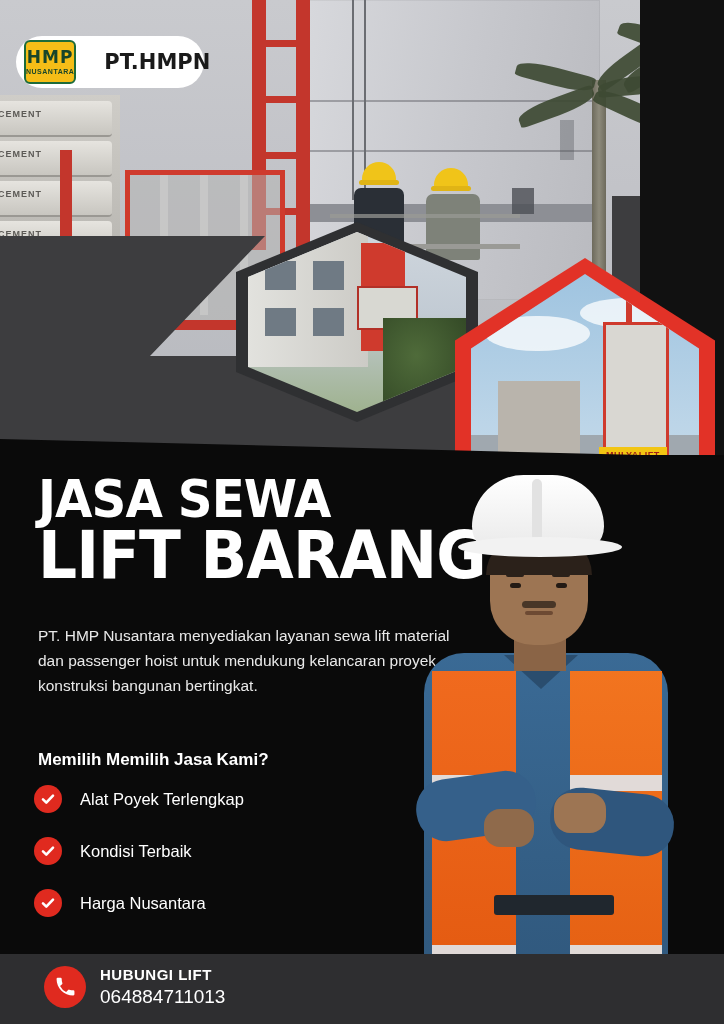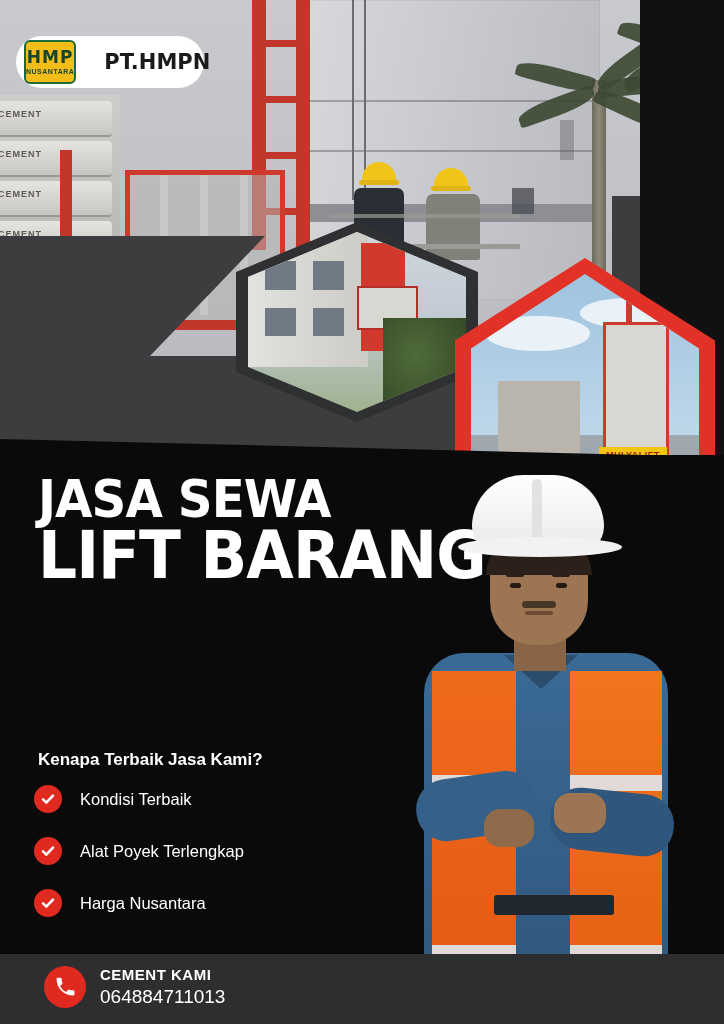--- a/index.html
+++ b/index.html
@@ -472,39 +472,40 @@
       <span class="nus">NUSANTARA</span>
     </div>
     <span class="logo-text">PT.HMPN</span>
   </div>
 
   <div class="content">
 
     <div class="headline1">JASA SEWA</div>
     <div class="headline2">LIFT BARANG</div>
 
-
-    <div class="why-title">Kenapa Terbaik Jasa Kami?</div>
+    <div class="subtext">PT. HMP Nusantara menyediakan layanan sewa lift material dan passenger hoist untuk mendukung kelancaran proyek konstruksi bangunan bertingkat.</div>
+
+    <div class="why-title">Memilih Memilih Jasa Kami?</div>
 
     <div class="benefits">
       <div class="benefit">
         <span class="check-circle">
           <svg width="16" height="16" viewBox="0 0 16 16">
               <path d="M3 8.4 L6.3 11.6 L13 4.6" stroke="#ffffff" stroke-width="2.6" fill="none" stroke-linecap="round" stroke-linejoin="round"></path>
             </svg>
         </span>
-        <span class="benefit-label">Kondisi Terbaik</span>
+        <span class="benefit-label">Alat Poyek Terlengkap</span>
       </div>
       <div class="benefit">
         <span class="check-circle">
           <svg width="16" height="16" viewBox="0 0 16 16">
               <path d="M3 8.4 L6.3 11.6 L13 4.6" stroke="#ffffff" stroke-width="2.6" fill="none" stroke-linecap="round" stroke-linejoin="round"></path>
             </svg>
         </span>
-        <span class="benefit-label">Alat Poyek Terlengkap</span>
+        <span class="benefit-label">Kondisi Terbaik</span>
       </div>
       <div class="benefit">
         <span class="check-circle">
           <svg width="16" height="16" viewBox="0 0 16 16">
               <path d="M3 8.4 L6.3 11.6 L13 4.6" stroke="#ffffff" stroke-width="2.6" fill="none" stroke-linecap="round" stroke-linejoin="round"></path>
             </svg>
         </span>
         <span class="benefit-label">Harga Nusantara</span>
       </div>
     </div>
@@ -539,19 +540,19 @@
   </div>
 
   <div class="footer">
     <div class="footer-inner">
       <span class="phone-circle">
         <svg width="22" height="22" viewBox="0 0 24 24">
             <path d="M6.6 10.8a15 15 0 0 0 6.6 6.6l2.2-2.2a1.2 1.2 0 0 1 1.3-.3c1.4.5 2.9.7 4.4.7a1.2 1.2 0 0 1 1.2 1.2V20a1.2 1.2 0 0 1-1.2 1.2C10.9 21.2 2.8 13.1 2.8 3.2A1.2 1.2 0 0 1 4 2h3.2a1.2 1.2 0 0 1 1.2 1.2c0 1.5.2 3 .7 4.4a1.2 1.2 0 0 1-.3 1.3l-2.2 1.9z" fill="#ffffff"></path>
           </svg>
       </span>
       <span class="footer-texts">
-        <span class="footer-title">CEMENT KAMI</span>
+        <span class="footer-title">HUBUNGI LIFT</span>
         <span class="footer-phone">064884711013</span>
       </span>
     </div>
   </div>
 
 </div>
 
 </body></html>

